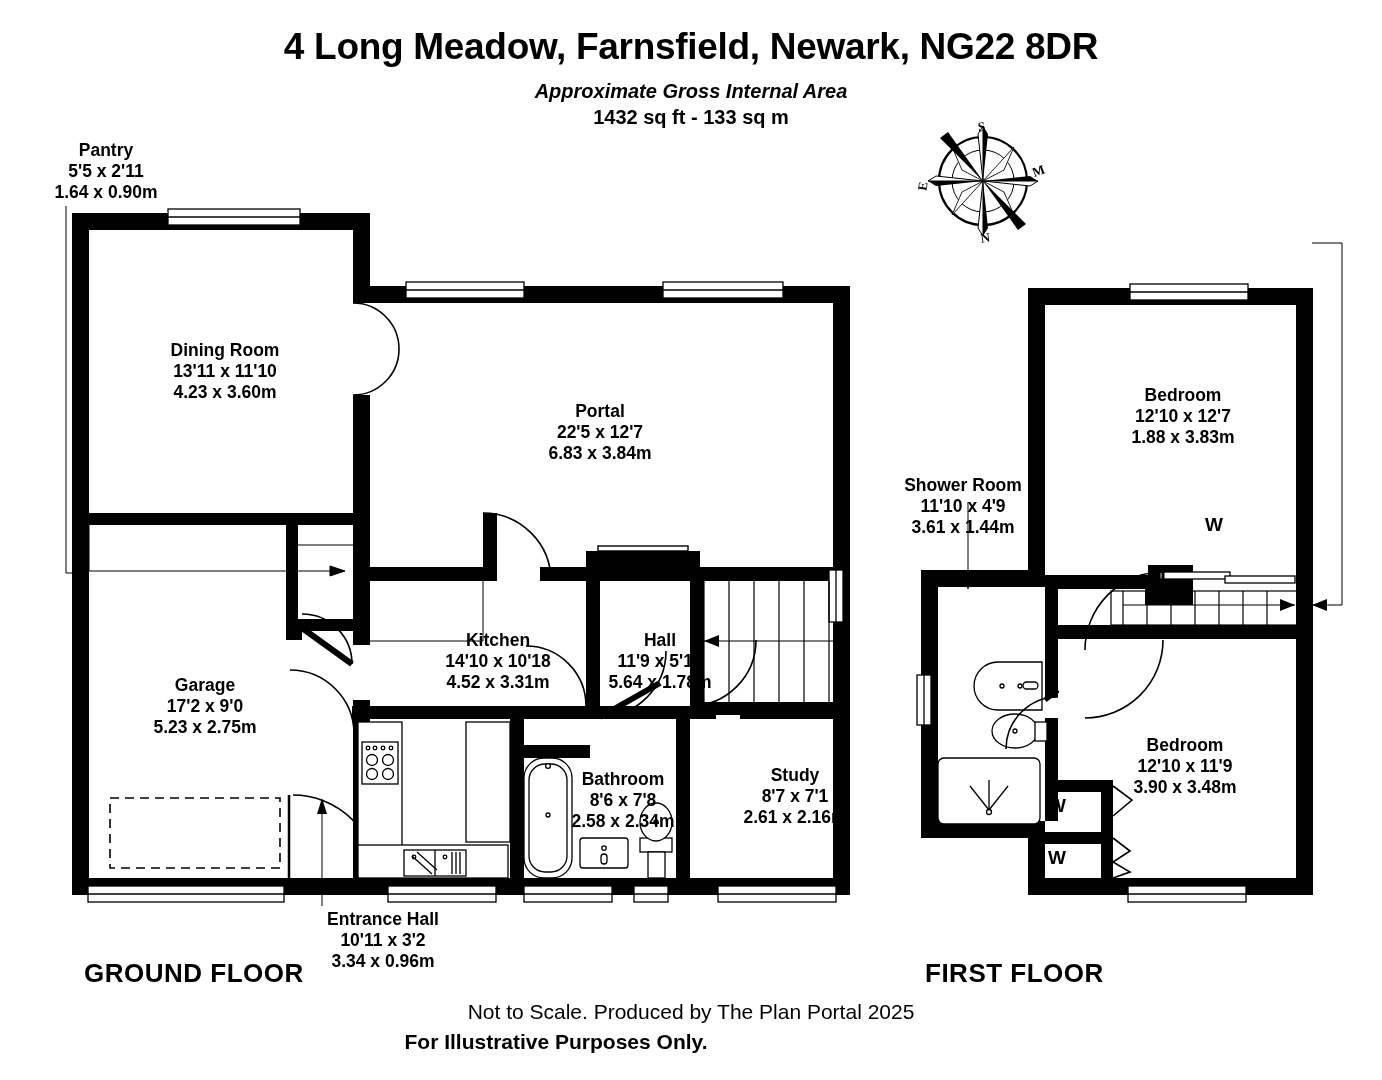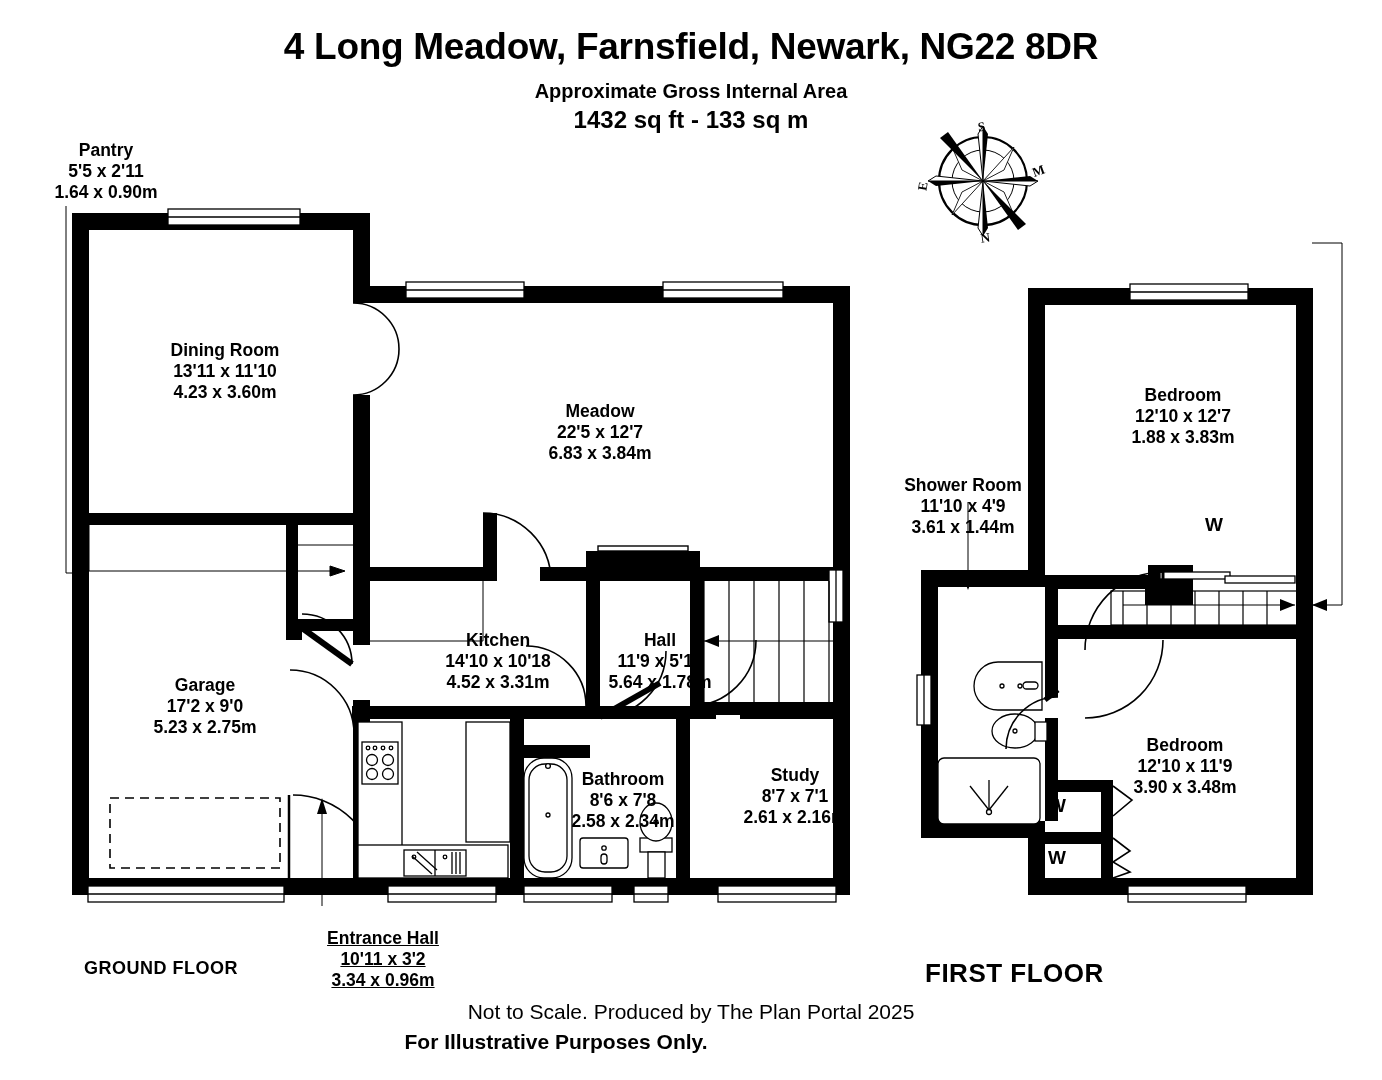--- a/index.html
+++ b/index.html
@@ -32,35 +32,36 @@
     font-weight: bold;
     letter-spacing: -0.3px;
   }
   #area-line1 {
     position: absolute;
     left: 0; top: 80px;
     width: 1382px;
     text-align: center;
     font-size: 20px;
     font-weight: bold;
+    font-style: italic;
   }
   #area-line2 {
     position: absolute;
     left: 0; top: 106px;
     width: 1382px;
     text-align: center;
-    font-size: 24px;
+    font-size: 20px;
     font-weight: bold;
   }
 
   
   #floor-ground {
     position: absolute;
     left: 84px; top: 958px;
-    font-size: 18px;
+    font-size: 26px;
     font-weight: bold;
     letter-spacing: 0.5px;
   }
   #floor-first {
     position: absolute;
     left: 925px; top: 958px;
     font-size: 26px;
     font-weight: bold;
     letter-spacing: 0.5px;
   }
@@ -345,21 +346,21 @@
     <span class="d2">1.64 x 0.90m</span>
   </div>
 
   <div class="rlabel" style="left:130px; top:340px; width:190px;">
     <span class="nm">Dining Room</span>
     <span class="d1">13'11 x 11'10</span>
     <span class="d2">4.23 x 3.60m</span>
   </div>
 
   <div class="rlabel" style="left:505px; top:401px; width:190px;">
-    <span class="nm">Meadow</span>
+    <span class="nm">Portal</span>
     <span class="d1">22'5 x 12'7</span>
     <span class="d2">6.83 x 3.84m</span>
   </div>
 
   <div class="rlabel" style="left:110px; top:675px; width:190px;">
     <span class="nm">Garage</span>
     <span class="d1">17'2 x 9'0</span>
     <span class="d2">5.23 x 2.75m</span>
   </div>
 
@@ -380,21 +381,21 @@
     <span class="d1">8'6 x 7'8</span>
     <span class="d2">2.58 x 2.34m</span>
   </div>
 
   <div class="rlabel" style="left:700px; top:765px; width:190px;">
     <span class="nm">Study</span>
     <span class="d1">8'7 x 7'1</span>
     <span class="d2">2.61 x 2.16m</span>
   </div>
 
-  <div class="rlabel" style="left:283px; top:928px; width:200px;text-decoration:underline;">
+  <div class="rlabel" style="left:283px; top:909px; width:200px;">
     <span class="nm">Entrance Hall</span>
     <span class="d1">10'11 x 3'2</span>
     <span class="d2">3.34 x 0.96m</span>
   </div>
 
   <div class="abs" style="left:880px; top:0px; width:502px; height:960px;">
     <svg width="502" height="960" viewBox="0 0 502 960">
       <g>
 
         <rect x="148" y="288" width="285" height="17" fill="#000"></rect>

